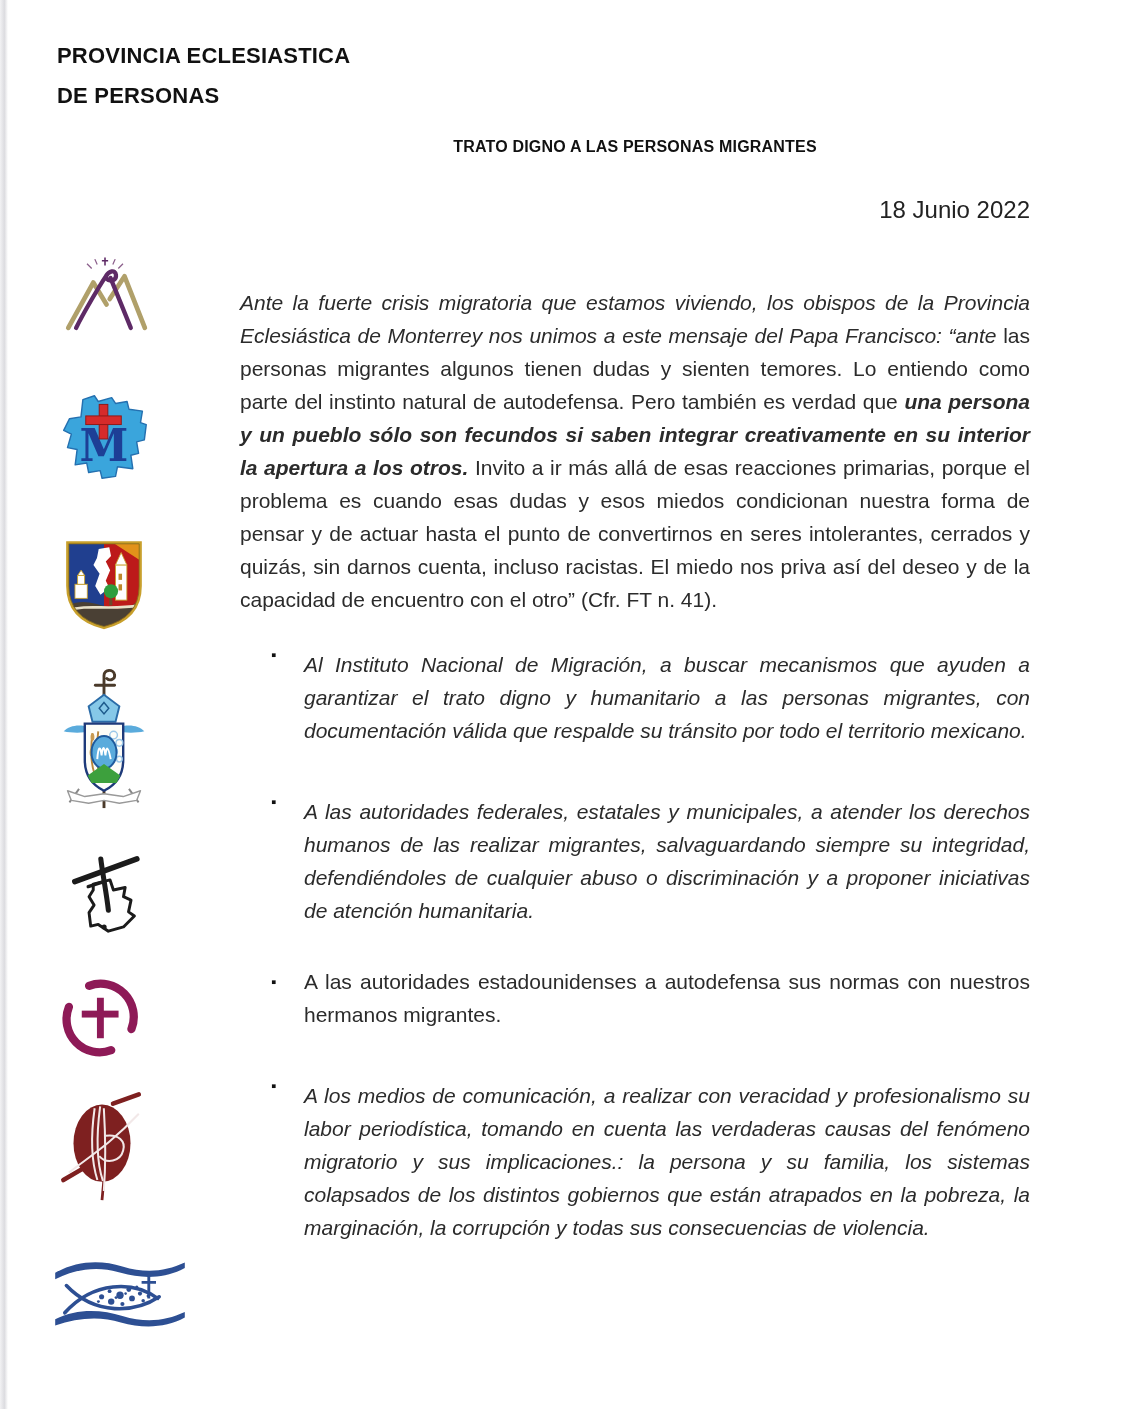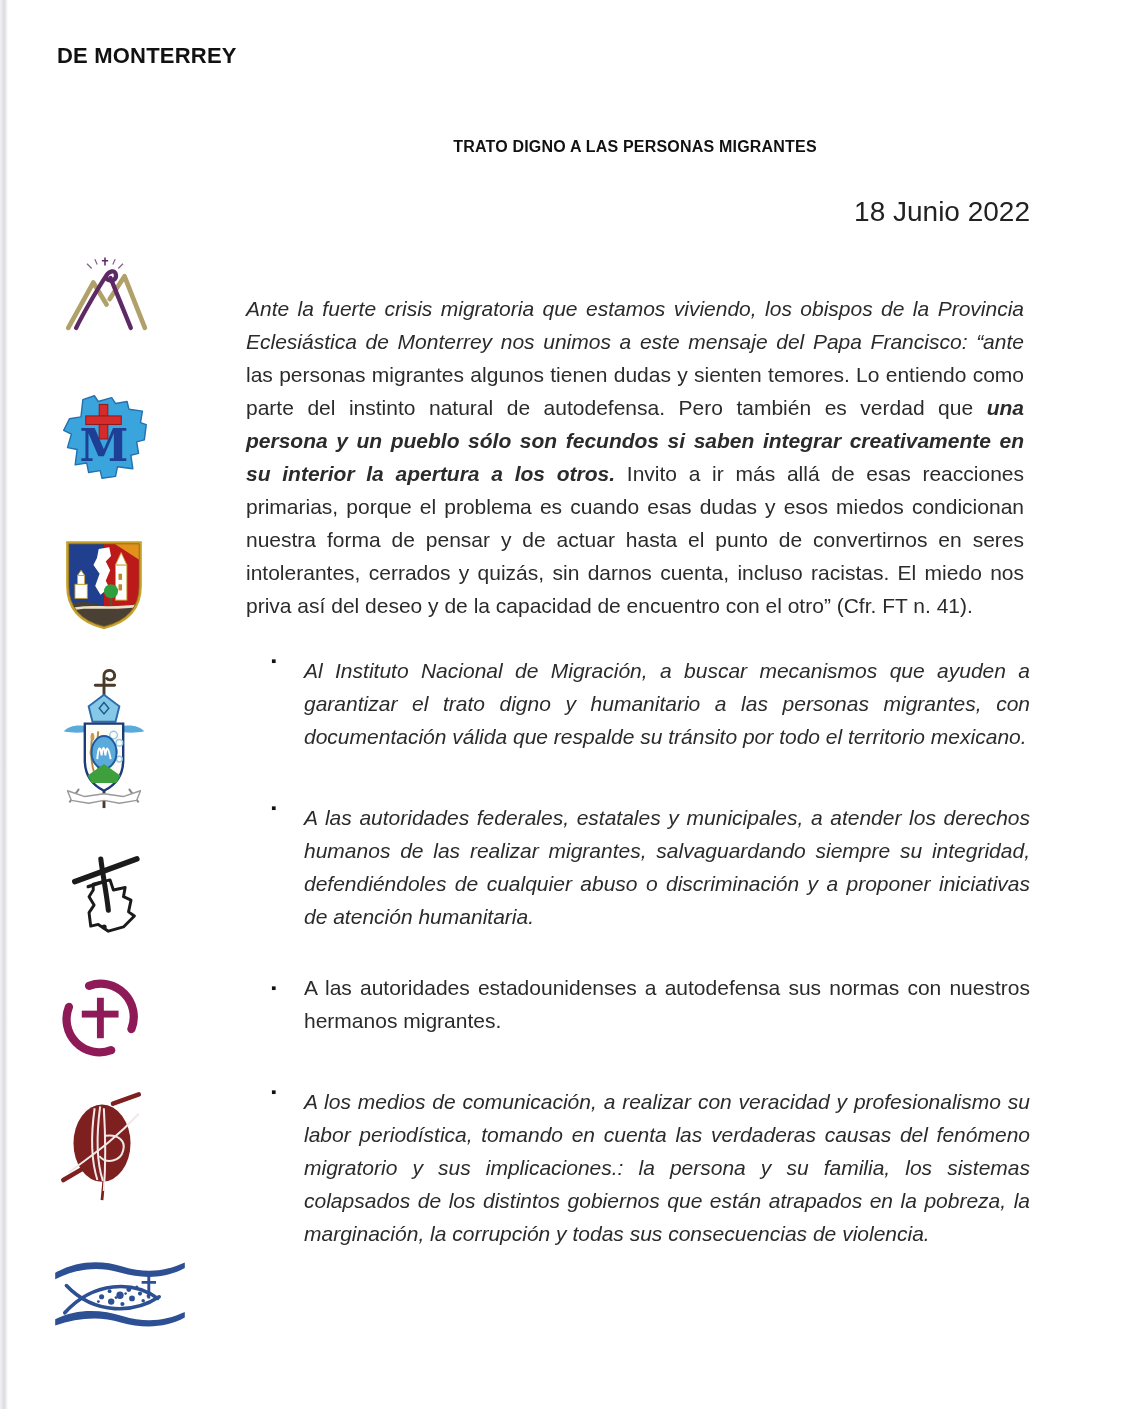--- a/index.html
+++ b/index.html
@@ -20,27 +20,27 @@
     font-weight:bold;font-size:22px;line-height:40px;color:#111;
     letter-spacing:.2px;
   }
   .doc-title{
     position:absolute;left:240px;top:138px;width:790px;
     text-align:center;font-weight:bold;font-size:16px;color:#111;
     letter-spacing:.2px;
   }
   .doc-date{
     position:absolute;left:240px;top:196px;width:790px;
-    text-align:right;font-size:28px;color:#222;
+    text-align:right;font-size:24px;color:#222;
   }
   .text-col{
     position:absolute;left:240px;top:286px;width:790px;
     font-size:21px;line-height:33px;text-align:justify;
   }
-  .text-col p{margin:6px;}
+  .text-col p{margin:0;}
   .para1{margin-bottom:22px !important;}
   .para2{margin-bottom:32px !important;}
   .seg-italic{font-style:italic;}
   .seg-bolditalic{font-style:italic;font-weight:bold;}
   .bullet{display:flex;margin-bottom:38px;}
   .bullet:last-child{margin-bottom:0;}
   .bullet .marker{
     flex:0 0 64px;padding-left:31px;box-sizing:border-box;
     font-size:15px;line-height:33px;color:#111;
   }
@@ -49,21 +49,22 @@
   .logo{position:absolute;}
   .logo svg{display:block;width:100%;height:auto;}
 </style>
 </head>
 <body>
 
 <div class="page">
   <div class="scan-edge"></div>
 
   <div class="header">
-    <div>DE MONTERREY</div>
+    <div>PROVINCIA ECLESIASTICA</div>
+    <div>DE PERSONAS</div>
   </div>
 
   <div class="doc-title">TRATO DIGNO A LAS PERSONAS MIGRANTES</div>
   <div class="doc-date">18 Junio 2022</div>
 
   <div class="logo" style="left:62px;top:256px;width:86px;">
     <svg viewBox="0 0 110 100" xmlns="http://www.w3.org/2000/svg">
       <g stroke="#8a5d8a" stroke-width="1.6">
         <line x1="38" y1="16" x2="32" y2="10"></line>
         <line x1="45" y1="11" x2="42" y2="4"></line>

